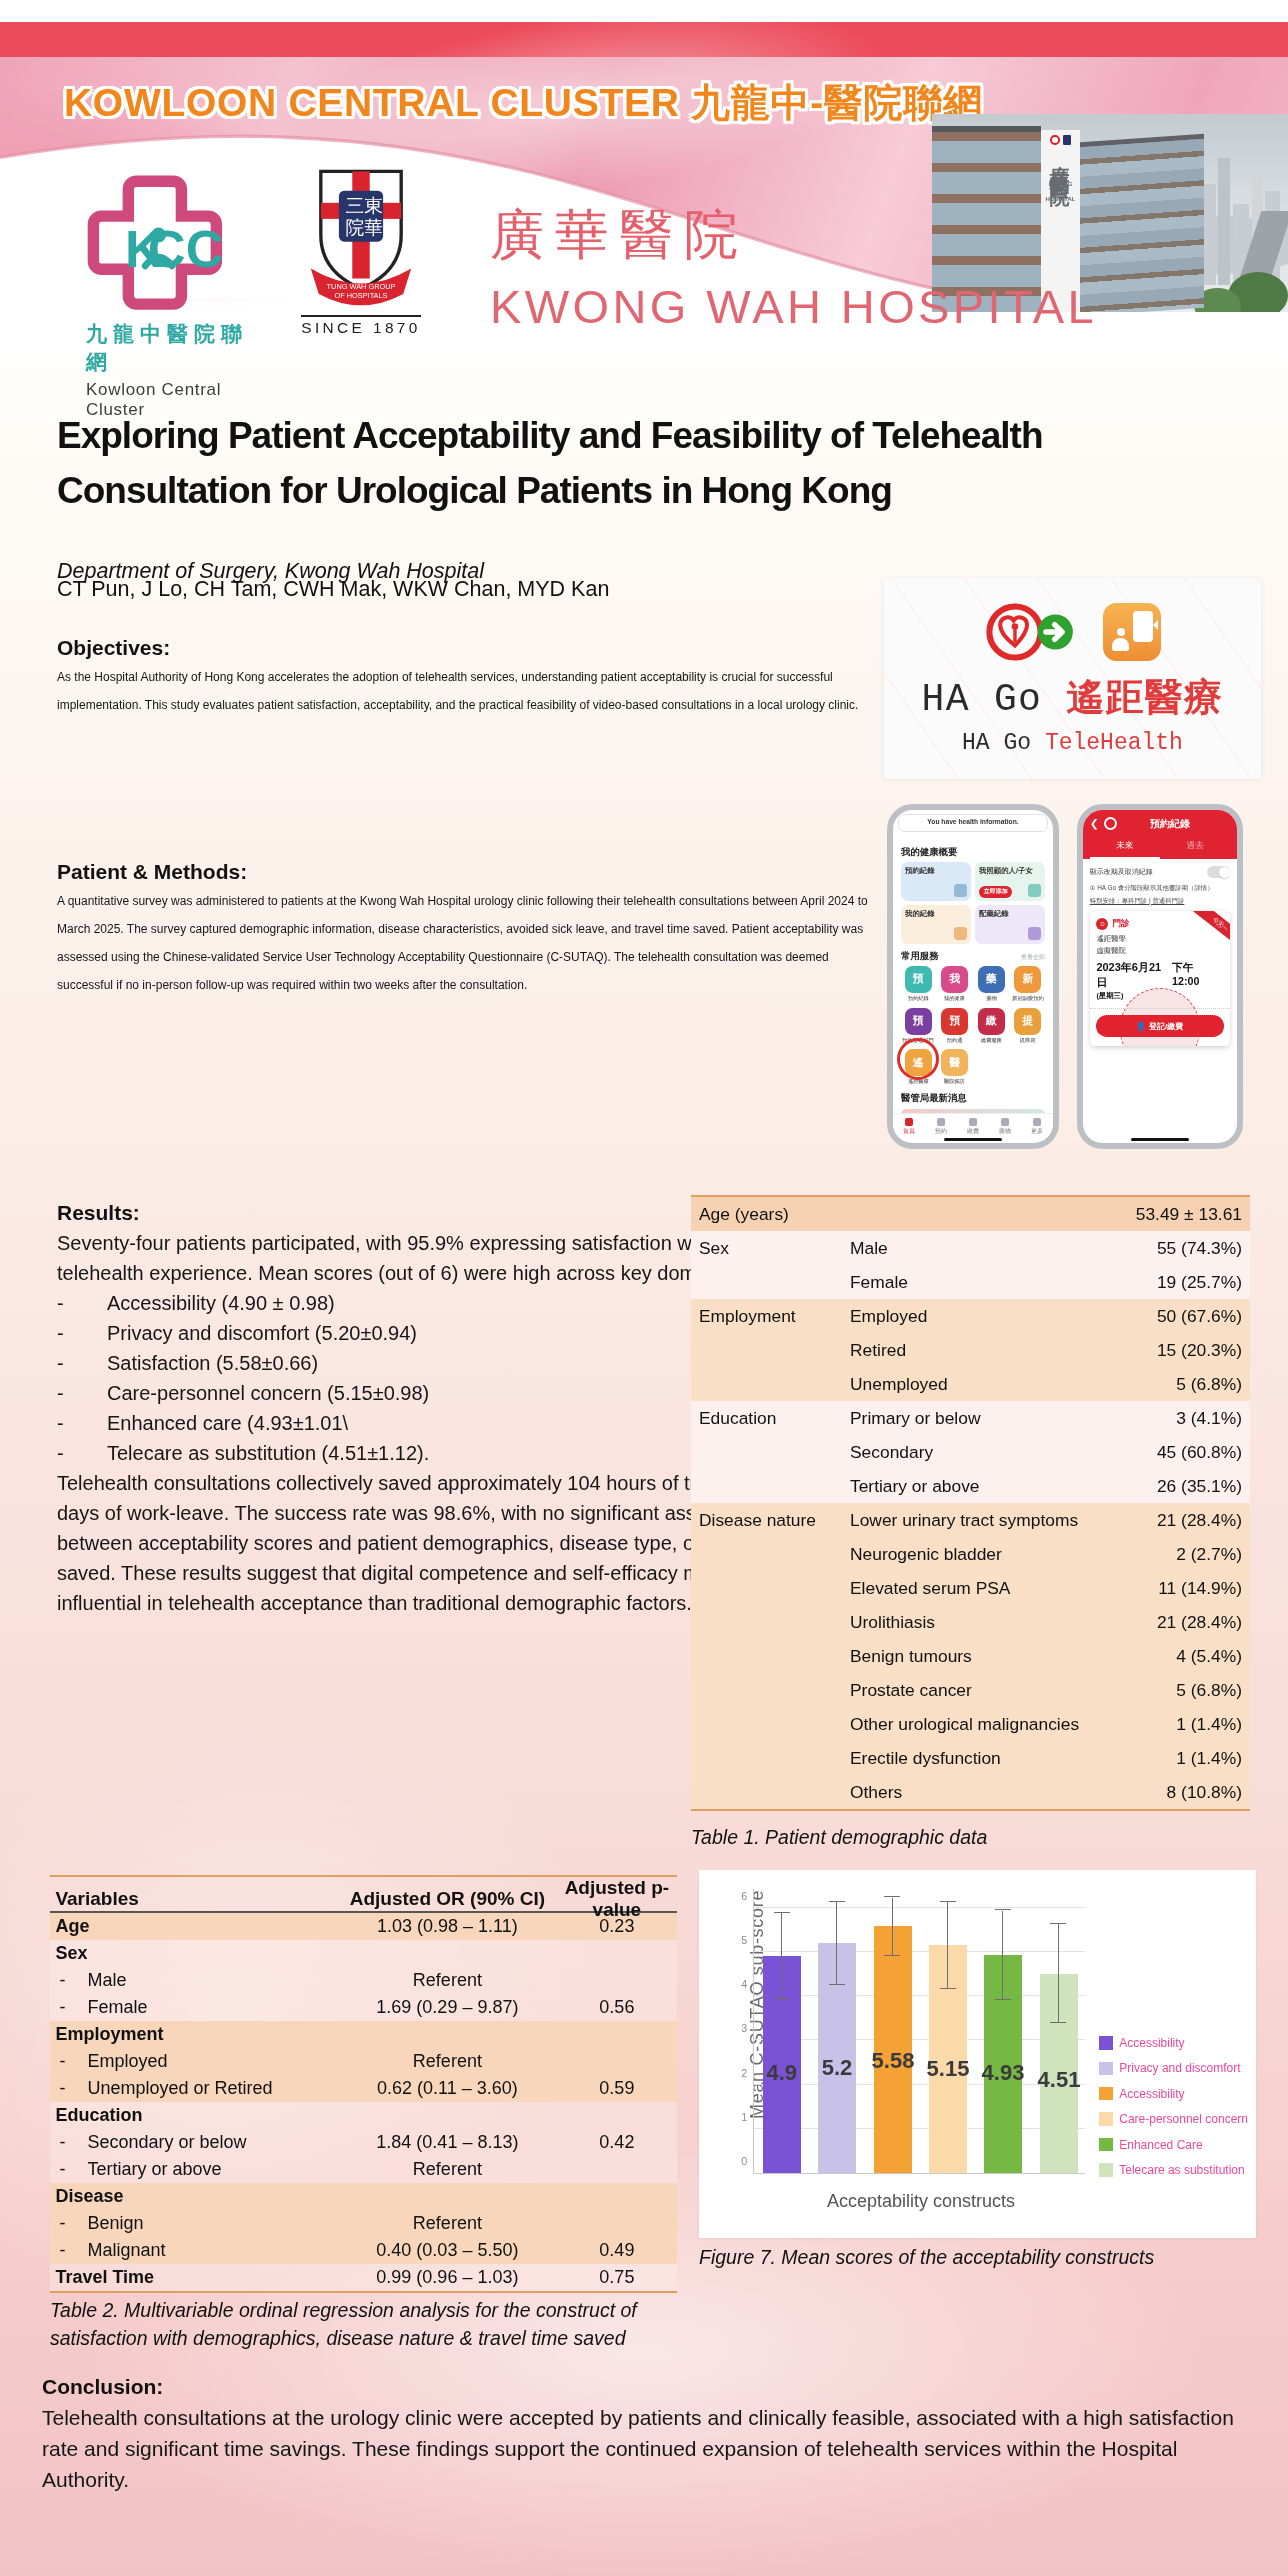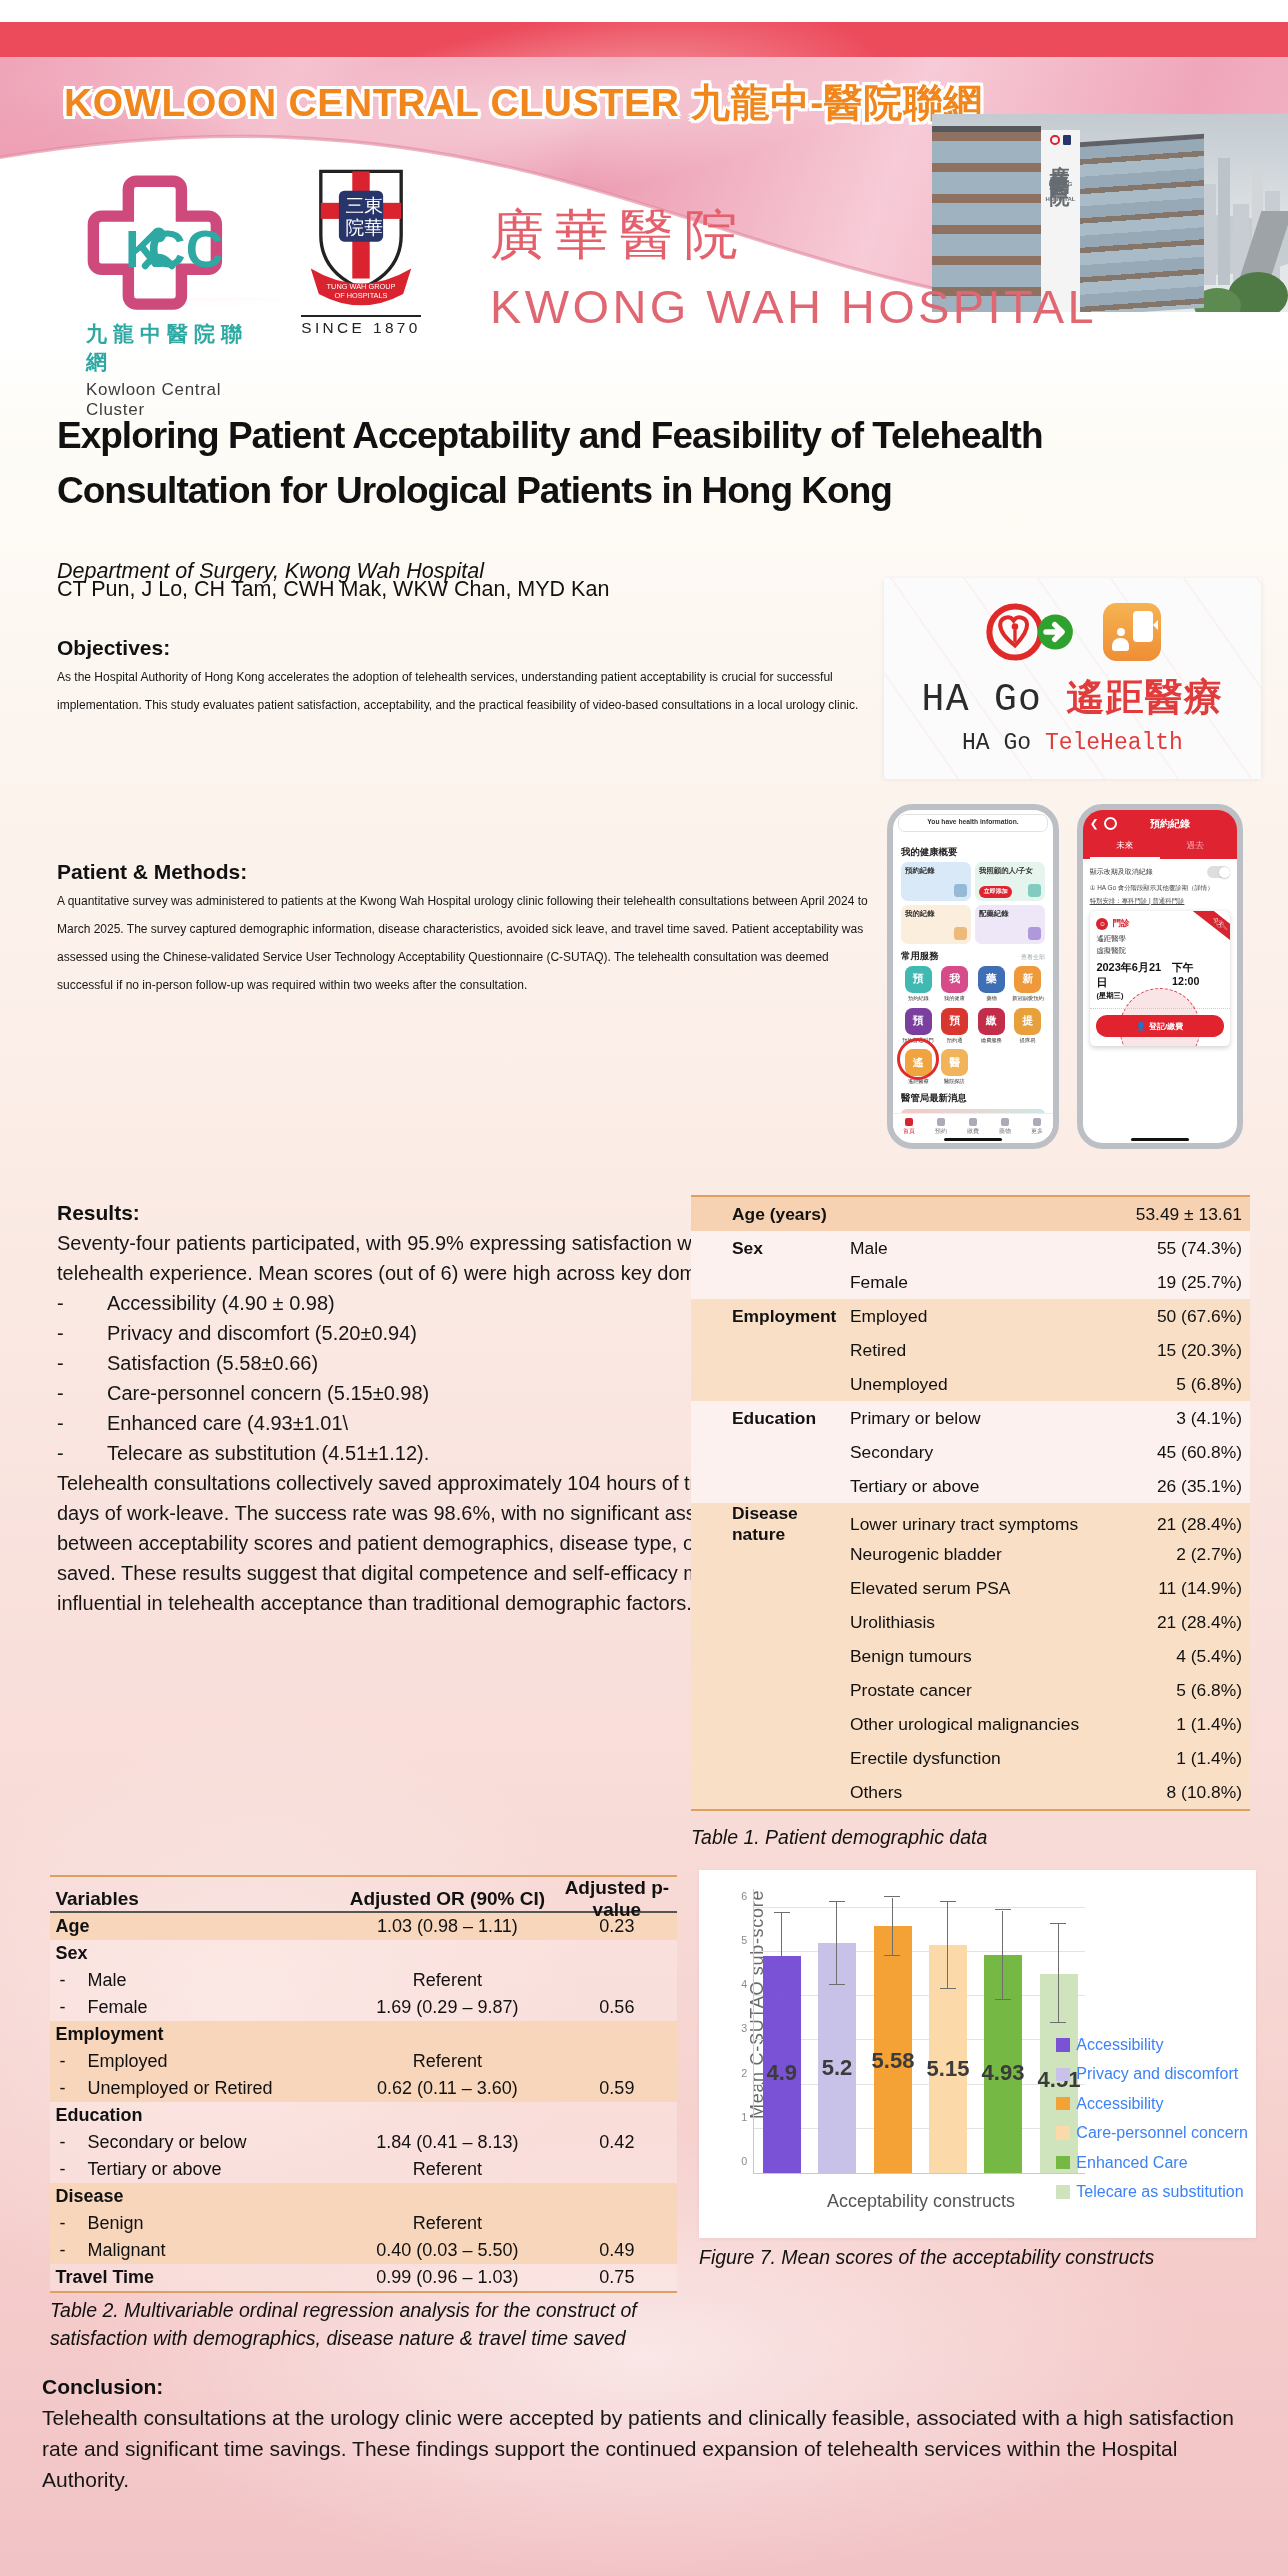--- a/index.html
+++ b/index.html
@@ -155,21 +155,21 @@
   
   .results { position:absolute; left:57px; top:1201px; width:792px; }
   .res-line { font-size:20px; color:#161616; line-height:30px; }
   .bullet { display:flex; font-size:20px; color:#161616; line-height:30px; }
   .bullet .dash { width:50px; flex:none; }
 
   
   .table1 { position:absolute; left:691px; top:1195px; width:559px;
     border-top:2.7px solid #DFA05F; border-bottom:2.7px solid #DFA05F; }
   .t1-row { display:grid; grid-template-columns:151px 1fr 138px; align-items:center; height:34px; padding:0 8px; }
-  .t1-row .g { font-weight:bold; font-size:17.4px; color:#111;margin-left:33px; }
+  .t1-row .g { font-weight:normal; font-size:17.4px; color:#111; }
   .t1-row .l { font-size:17.4px; color:#111; }
   .t1-row .v { font-size:17.4px; color:#111; text-align:right; }
   .sh-d { background:#F6D2B3; } .sh-m { background:#F9DFC6; } .sh-l { background:#FCF1EE; }
   .t1-caption { position:absolute; left:691px; top:1826px; font-size:19.5px; font-style:italic; color:#111; }
 
   
   .table2 { position:absolute; left:50px; top:1875px; width:627px;
     border-top:2.7px solid #DFA05F; border-bottom:2.7px solid #DFA05F; }
   .t2-head { display:grid; grid-template-columns:288px 208px 131px; align-items:center; height:36px;
     border-bottom:2px solid #555; padding:0 5.4px; }
@@ -193,21 +193,21 @@
   .bar { position:absolute; bottom:0; }
   .err-line { position:absolute; width:1.3px; background:#6e6e6e; }
   .err-cap { position:absolute; height:1.3px; background:#6e6e6e; }
   .bar-val { position:absolute; text-align:center; font-size:22px; font-weight:bold; color:#3b3b3b; }
   .ylabel { position:absolute; left:-42px; top:138px; transform:rotate(-90deg); transform-origin:center;
     font-size:18px; color:#6a6a6a; letter-spacing:0.7px; white-space:nowrap; width:201px; text-align:center; }
   .xlabel { position:absolute; left:81px; top:321px; width:282px; text-align:center; font-size:18px; color:#555; }
   .legend { position:absolute; right:8px; top:166px; }
   .lg-item { display:flex; align-items:center; margin-bottom:11.4px; }
   .lg-sq { width:13.4px; height:13.4px; margin-right:6.7px; flex:none; }
-  .lg-txt { font-size:16px; color:#3b82f6; white-space:nowrap; }
+  .lg-txt { font-size:12px; color:#ec4899; white-space:nowrap; }
   .fig-caption { position:absolute; left:699px; top:2246px; font-size:19.5px; font-style:italic; color:#111; }
 
   
   .conclusion { position:absolute; left:42px; top:2375px; width:1208px; }
   .conclusion .body-text { line-height:31px; font-size:21px; }
 </style>
 </head>
 <body>
 
 <div class="poster">

